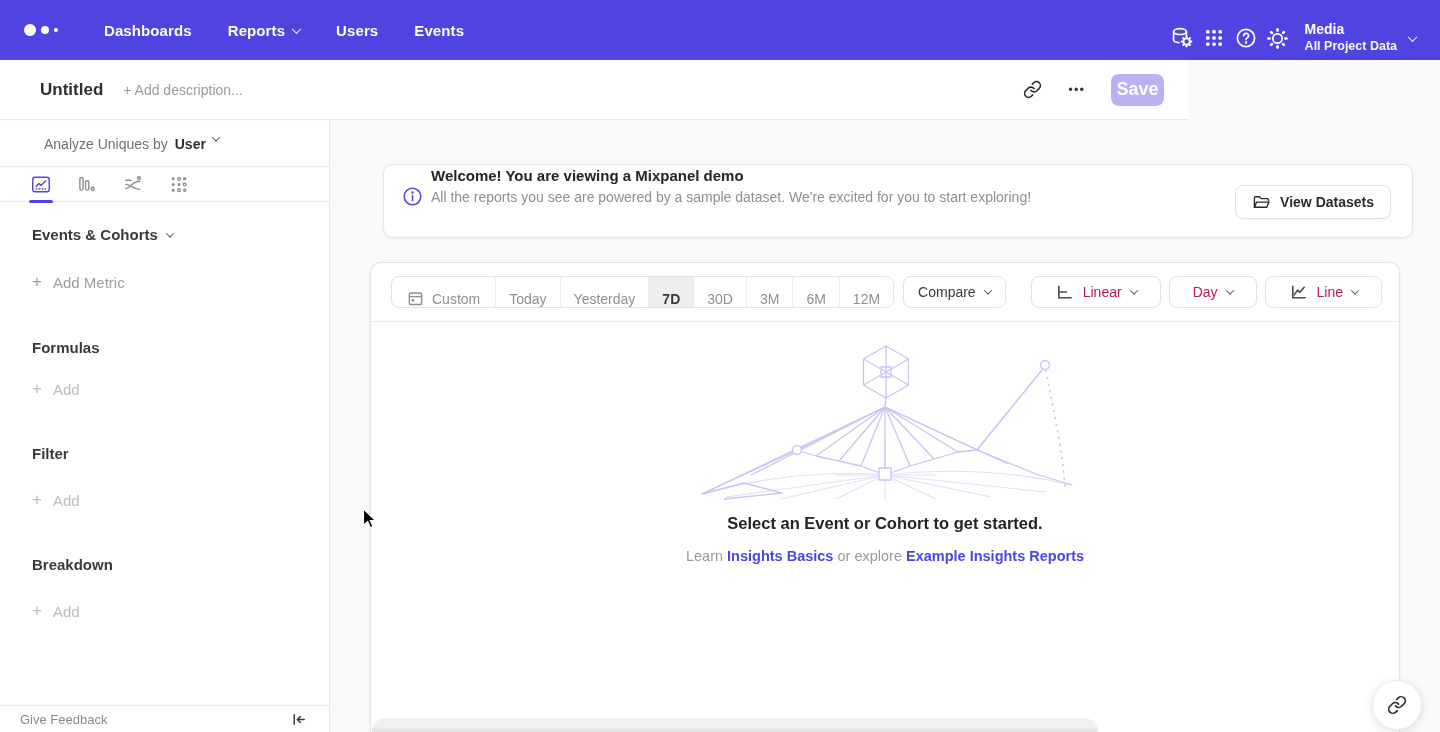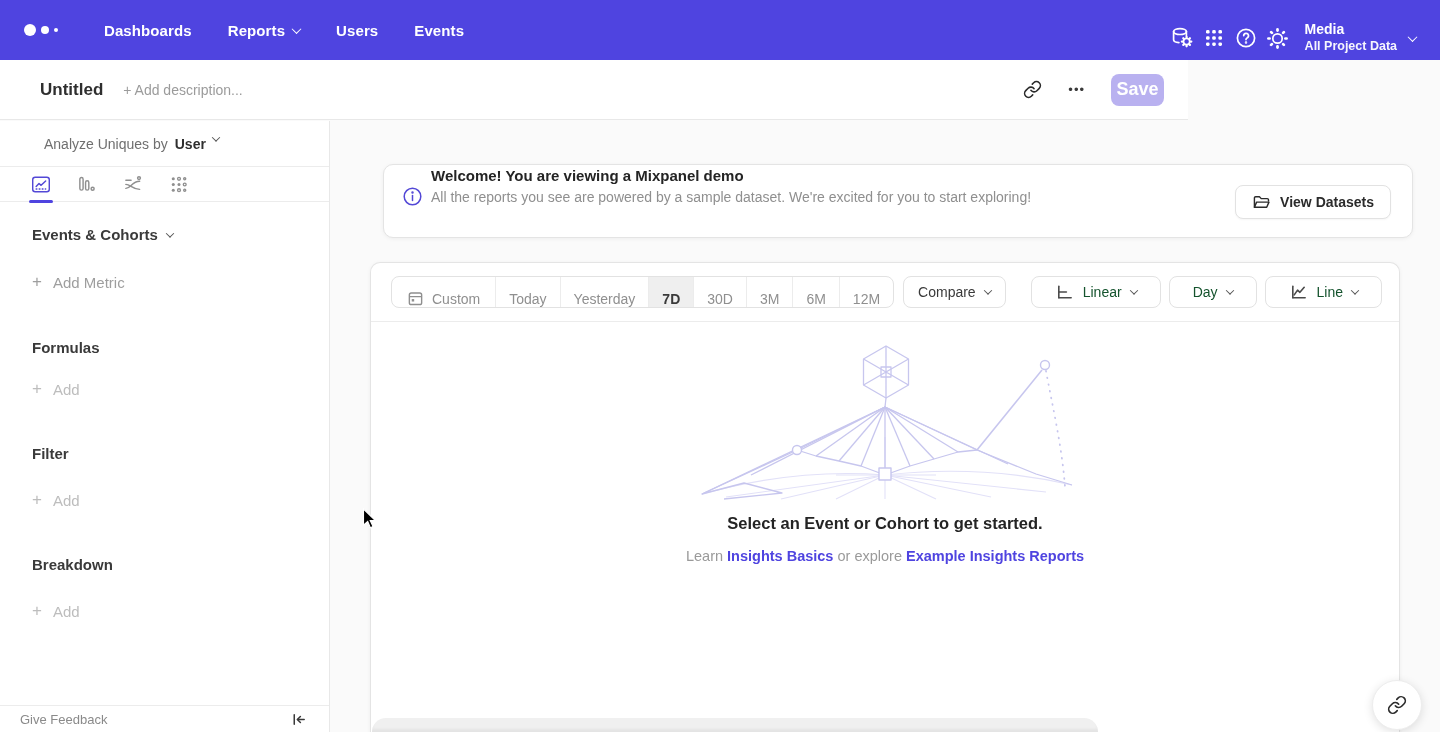--- a/index.html
+++ b/index.html
@@ -67,21 +67,21 @@
 
   .report-card { position:absolute; left:39px; top:141px; width:1030px; height:478px; border-bottom:none; border-bottom-left-radius:0; border-bottom-right-radius:0; }
   .controls-row { height:59px; border-bottom:1px solid #ececec; display:flex; align-items:center; justify-content:space-between; padding:0 17px 0 20px; }
   .seg-wrap { display:flex; align-items:center; }
   .seg-group { display:flex; align-items:stretch; height:32px; border:1px solid #e2e2e2; border-radius:8px; overflow:hidden; background:#fff; }
   .seg { display:flex; align-items:flex-end; gap:8px; padding:0 13px; font-size:14px; color:#8f8f8f; border-left:1px solid #ececec; cursor:pointer; white-space:nowrap; }
   .seg:first-child { border-left:none; padding:0 15px; }
   .seg.selected { background:#efefef; color:#3a3a3a; font-weight:600; }
   .compare-btn { margin-left:9px; height:32px; padding:0 14px; display:flex; align-items:center; gap:9px; border:1px solid #e2e2e2; border-radius:8px; background:#fff; font-size:14px; color:#3a3a3a; cursor:pointer; }
   .right-ctrls { display:flex; align-items:center; gap:8px; }
-  .ctrl-btn { height:32px; padding:0 23px; display:flex; align-items:center; gap:9px; border:1px solid #e2e2e2; border-radius:8px; background:#fff; font-size:14px; color:#14532d; cursor:pointer; }
+  .ctrl-btn { height:32px; padding:0 23px; display:flex; align-items:center; gap:9px; border:1px solid #e2e2e2; border-radius:8px; background:#fff; font-size:14px; color:#be185d; cursor:pointer; }
   .ctrl-btn .chev { color:#555; width:6px; height:6px; border-width:1.5px; }
   .compare-btn .chev { color:#555; width:6px; height:6px; border-width:1.5px; }
 
   .empty-zone { position:relative; height:418px; }
   .illu { position:absolute; left:325px; top:20px; }
   .empty-title { position:absolute; left:0; width:100%; top:192px; text-align:center; font-size:16.5px; font-weight:700; color:#242424; }
   .empty-links { position:absolute; left:0; width:100%; top:226px; text-align:center; font-size:14.5px; color:#9a9a9a; }
   .empty-links a { color:#4f44e0; font-weight:600; text-decoration:none; cursor:pointer; }
 
   .bottom-strip { position:absolute; left:41px; top:597px; width:726px; height:14px; background:#f0f0f0; border-radius:14px 14px 0 0; box-shadow:inset 0 -3px 3px rgba(0,0,0,0.05); }

